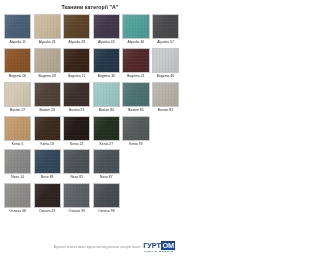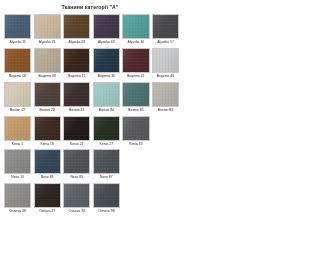--- a/index.html
+++ b/index.html
@@ -336,14 +336,24 @@
         </div>
         <div class="cell">
           <div class="swatch" style="background: rgb(71, 77, 82);">
             <div class="swatch-sheen"></div>
           </div>
           <div class="caption">Osnova 98</div>
         </div>
       </div>
     </div>
 
+  <div class="footer">
+    <div class="disclaimer">Відтінки в каталозі мають відрізнятися від реальних кольорів тканин</div>
+    <div class="logo">
+      <div class="logo-main">
+        <span class="logo-gurt">ГУРТ</span>
+        <span class="logo-om">ОМ</span>
+      </div>
+      <div class="logo-sub">СКЛАД МЕБЛІВ</div>
+    </div>
+  </div>
 
 </div>
 
 </body></html>

